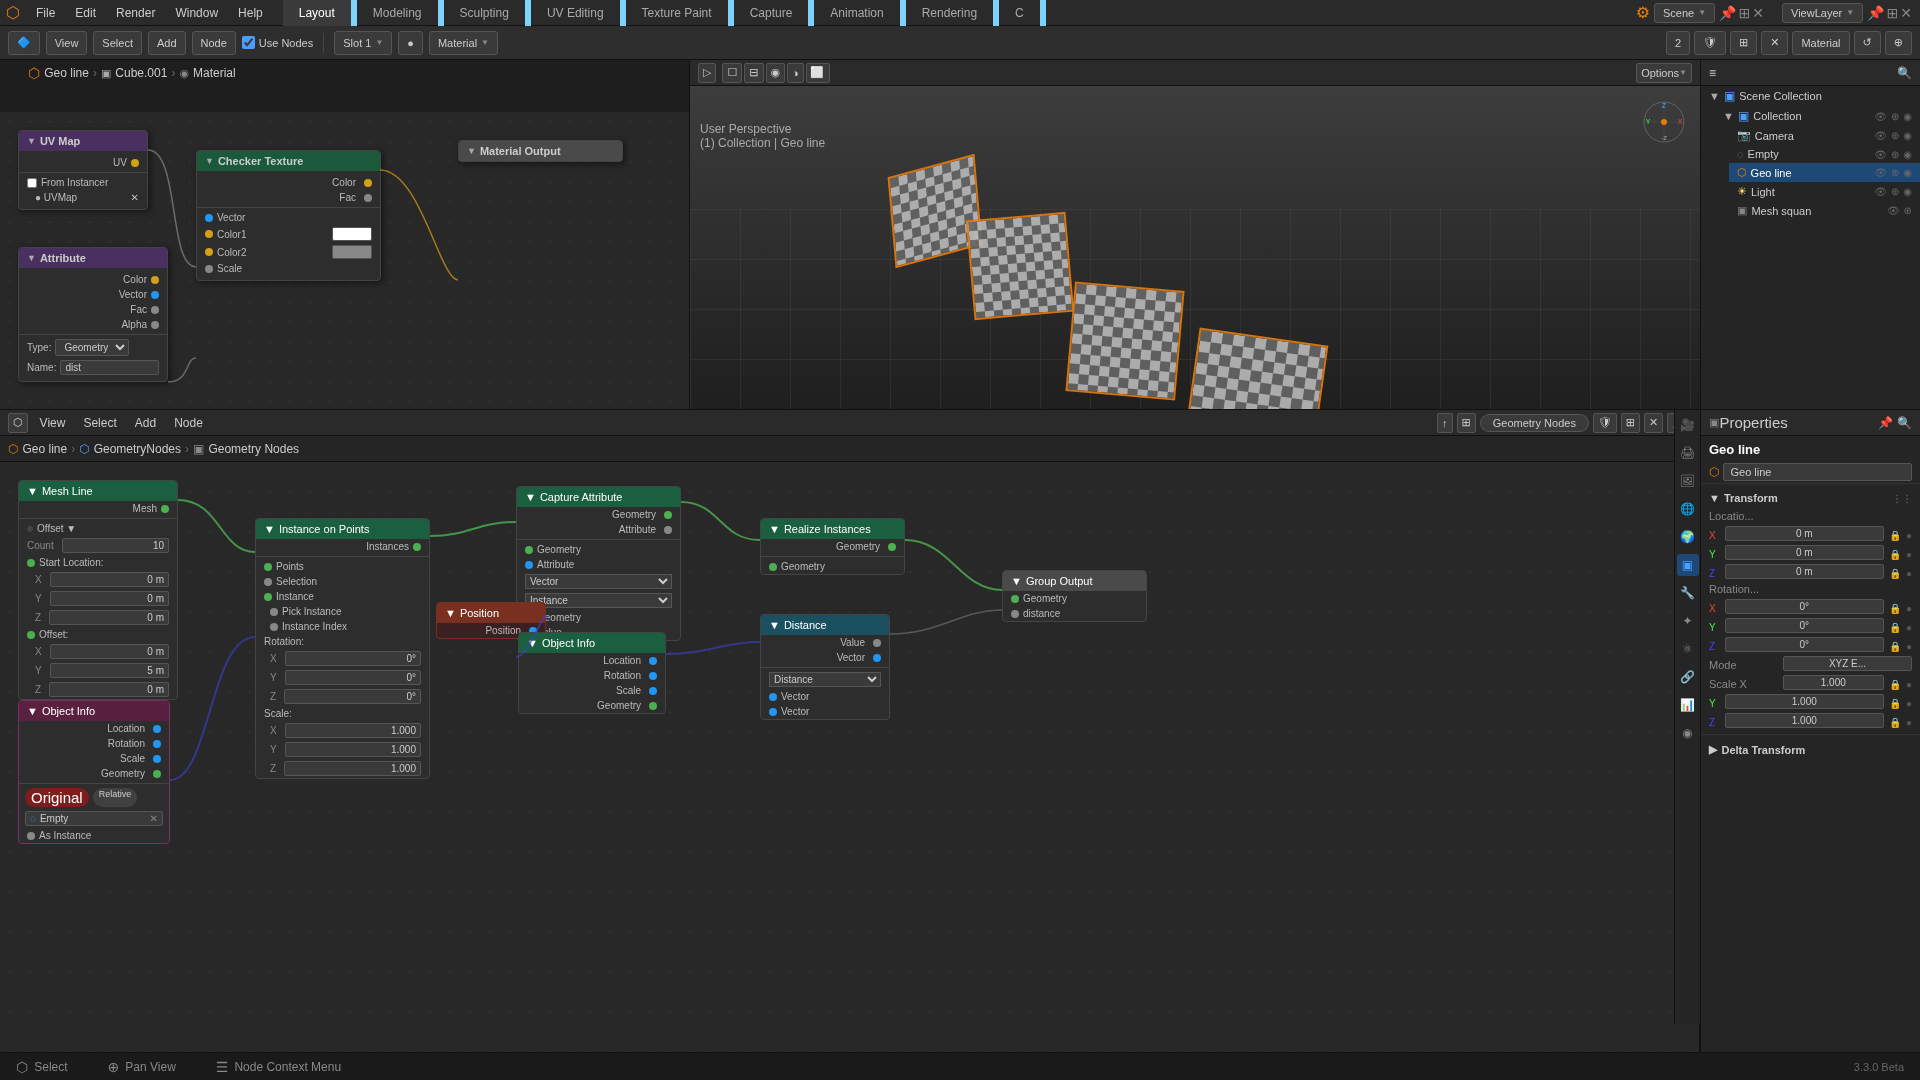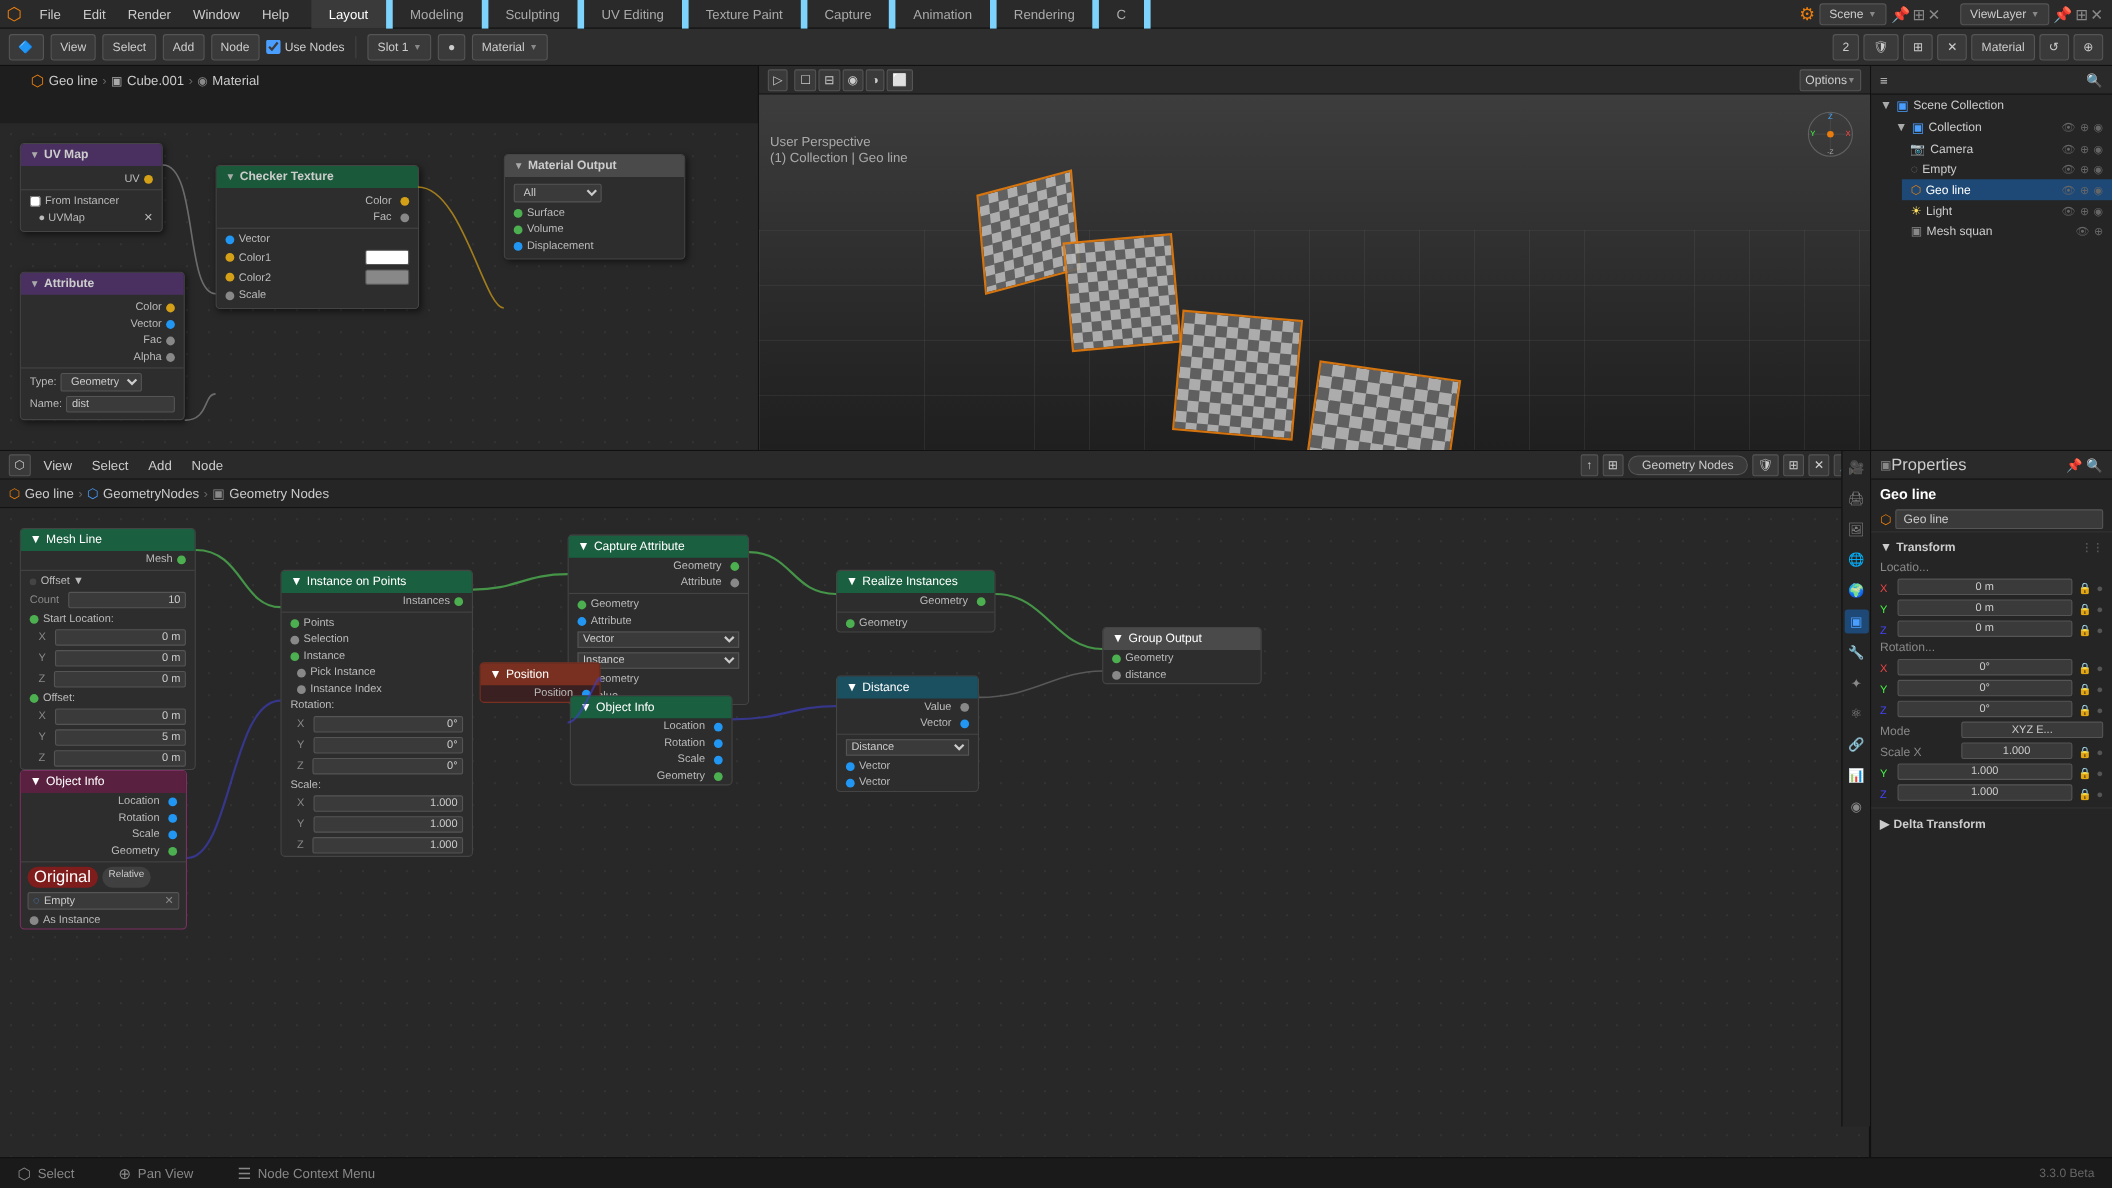--- a/index.html
+++ b/index.html
@@ -689,39 +689,20 @@
             <div class="node-socket socket-gray"></div>
             <span>Scale</span>
           </div>
         </div>
       </div>
 
       <div class="node-box node-matoutput" style="top:28px;left:458px;width:165px;">
         <div class="node-header" style="background:#4a4a4a;">
           <span class="collapse-arrow">▼</span>
           <span>Material Output</span>
-        </div>
-        <div class="node-body">
-          <div class="node-row">
-            <select class="type-dropdown" style="width:80px;">
-              <option>All</option>
-            </select>
-          </div>
-          <div class="node-row">
-            <div class="node-socket socket-green"></div>
-            <span>Surface</span>
-          </div>
-          <div class="node-row">
-            <div class="node-socket socket-green"></div>
-            <span>Volume</span>
-          </div>
-          <div class="node-row">
-            <div class="node-socket socket-blue"></div>
-            <span>Displacement</span>
-          </div>
         </div>
       </div>
 
       <svg style="position:absolute;top:0;left:0;width:100%;height:100%;pointer-events:none;">
 
         <path d="M 148 38 C 180 38 168 155 196 155" stroke="#888" stroke-width="1.5" fill="none" opacity="0.7"></path>
 
         <path d="M 168 270 C 190 270 185 246 196 246" stroke="#888" stroke-width="1.5" fill="none" opacity="0.7"></path>
 
         <path d="M 380 58 C 420 58 440 168 458 168" stroke="#d4a017" stroke-width="1.5" fill="none" opacity="0.7"></path>

